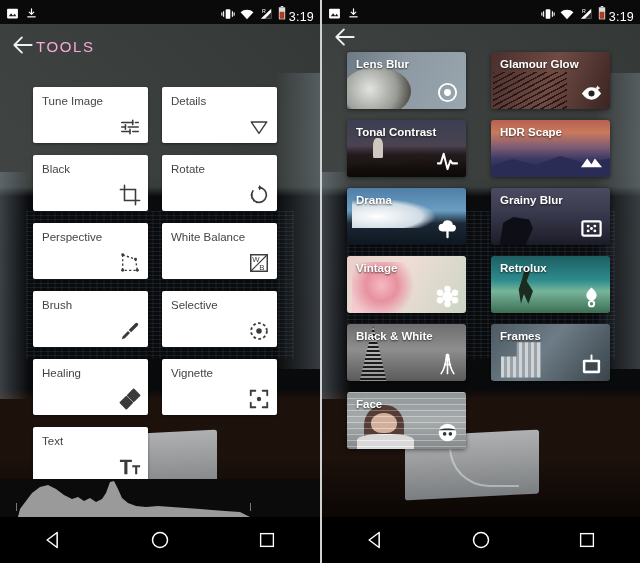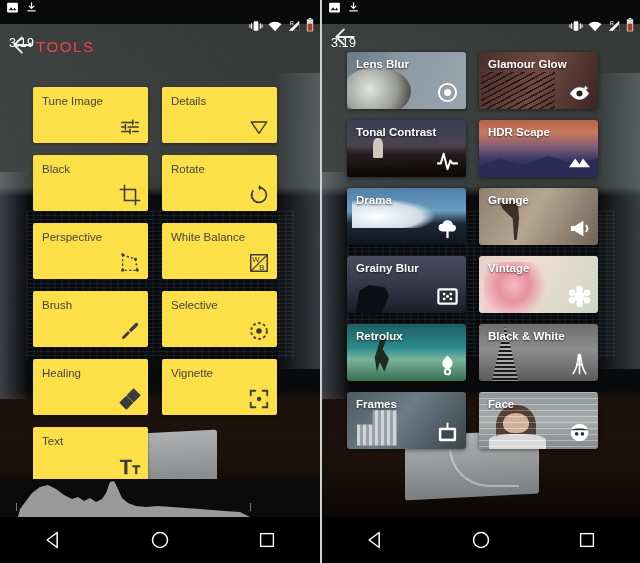--- a/index.html
+++ b/index.html
@@ -11,21 +11,21 @@
     position:relative;
   }
   .screens { display:flex; width:640px; height:563px; }
   .phone { position:relative; width:320px; height:563px; overflow:hidden; background:#000; }
   .phone.right { border-left:2px solid #cfd2d1; }
 
   
   .statusbar {
     position:absolute; top:0; left:0; right:0; height:24px;
     background:#0a0a0a; z-index:40;
-    display:flex; align-items:flex-start; padding:0 6px;flex-direction:column;
+    display:flex; align-items:flex-end; padding:0 6px;
   }
   .sb-left { display:flex; align-items:center; gap:7px; }
   .sb-right { margin-left:auto; display:flex; align-items:center; gap:5px; }
   .sb-time { color:#fff; font-size:12.5px; letter-spacing:.2px; margin-left:3px; }
   .ic { display:block; }
 
   
   .appbg {
     position:absolute; top:24px; left:0; right:0; bottom:46px;
     overflow:hidden;
@@ -53,45 +53,45 @@
   .photo .hiliteR{position:absolute;right:0;top:10%;width:14%;height:60%;background:linear-gradient(to left,rgba(160,175,185,.30),rgba(0,0,0,0));}
   .photo .lappy{position:absolute;left:26%;bottom:4%;width:42%;height:13%;background:linear-gradient(to bottom,#c8ccce,#8e9396);border-radius:3px;transform:skewY(-3deg);opacity:.85;}
   .photo .cable{position:absolute;left:40%;bottom:6%;width:22%;height:10%;border-left:2px solid rgba(225,228,230,.55);border-bottom:2px solid rgba(225,228,230,.5);border-radius:0 0 0 40px;}
 
   .scroller { position:absolute; inset:0; }
 
   
   .hdr { position:absolute; left:0; right:0; top:0; z-index:25; }
   .backarrow { position:absolute; left:10px; top:8px; width:28px; height:28px; cursor:pointer; }
   .page-title {
-    color:#ef4444; font-size:15px; letter-spacing:1.6px;
+    color:#f9a8d4; font-size:15px; letter-spacing:1.6px;
     position:absolute; left:36px; top:14px;
   }
   .right .page-title { top:-26px; }
   .right .backarrow { top:-10px; }
   .right .hdr { top:10px; }
 
   
   .grid {
     position:absolute; left:0; right:0; top:63px;
     display:flex; flex-wrap:wrap; gap:12px 14px;
     padding:0 33px;
   }
   .card {
-    width:115px; height:56px; background:#fde047; border-radius:2px;
+    width:115px; height:56px; background:#ffffff; border-radius:2px;
     position:relative; cursor:pointer;
     box-shadow:0 1px 3px rgba(0,0,0,.45);
   }
   .card .label { position:absolute; left:9px; top:8px; font-size:11.5px; color:#444; }
   .card .gicon { position:absolute; right:7px; bottom:5px; width:22px; height:22px; }
 
   
   .fgrid {
     position:absolute; left:0; right:0; top:28px;
-    display:flex; flex-wrap:wrap; gap:11px 13px;
+    display:flex; flex-wrap:wrap; gap:11px 25px;
     padding:0 25px;
   }
   .fcard {
     width:119px; height:57px; border-radius:3px; position:relative;
     overflow:hidden; cursor:pointer;
     box-shadow:0 1px 4px rgba(0,0,0,.5);
   }
   .fcard .thumb { position:absolute; inset:0; }
   .fcard .flabel {
     position:absolute; left:9px; top:6px; font-size:11.5px; color:#fff;
@@ -485,30 +485,20 @@
             <div class="thumb t-drama"></div>
             <span class="flabel">Drama</span>
             <span class="ficon">
               <svg width="23" height="23" viewBox="0 0 24 24">
                   <path d="M6.5 15a4 4 0 0 1 .4-8A5.6 5.6 0 0 1 17.6 8a3.5 3.5 0 0 1-.6 7z" fill="#fff"></path>
                   <path d="M12 15.5v5.5" stroke="#fff" stroke-width="2.4" stroke-linecap="round"></path>
                 </svg>
             </span>
           </div>
 
-          <div class="fcard dark">
-            <div class="thumb t-grunge"></div>
-            <span class="flabel">Grunge</span>
-            <span class="ficon">
-              <svg width="23" height="23" viewBox="0 0 24 24">
-                  <path d="M3 9.5h4L16 4v16L7 14.5H3z" fill="#fff"></path>
-                  <path d="M19 9a4.5 4.5 0 0 1 0 6" stroke="#fff" stroke-width="1.9" fill="none" stroke-linecap="round"></path>
-                </svg>
-            </span>
-          </div>
 
           <div class="fcard dark">
             <div class="thumb t-grainy"></div>
             <span class="flabel">Grainy Blur</span>
             <span class="ficon">
               <svg width="23" height="23" viewBox="0 0 24 24">
                   <rect x="2.5" y="4.5" width="19" height="15" rx="1.5" fill="none" stroke="#fff" stroke-width="2.3"></rect>
                   <circle cx="8.5" cy="9.5" r="1.5" fill="#fff"></circle>
                   <circle cx="15.5" cy="9.5" r="1.5" fill="#fff"></circle>
                   <circle cx="8.5" cy="14.5" r="1.5" fill="#fff"></circle>

